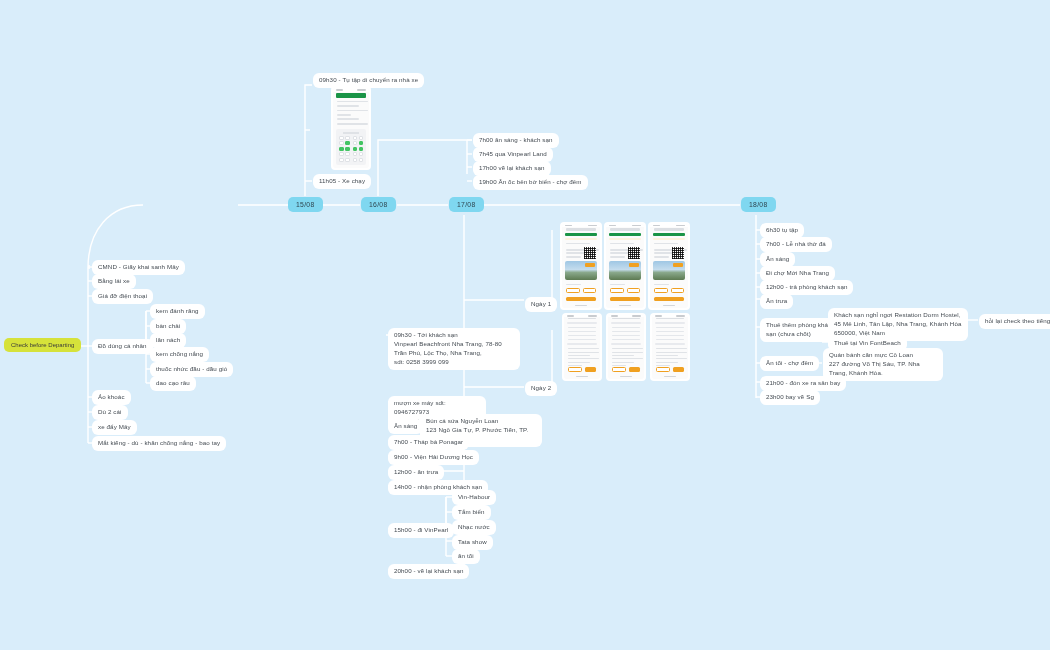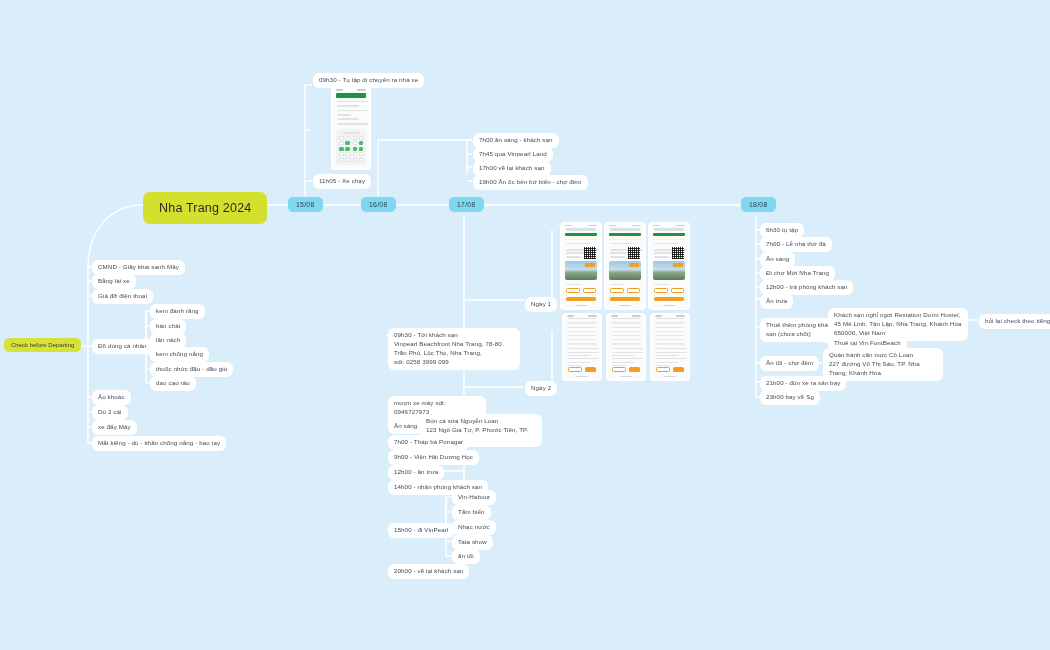--- a/index.html
+++ b/index.html
@@ -180,21 +180,20 @@
     <path d="M756 382 H760"></path>
     <path d="M756 397 H760"></path>
     <path d="M848 327 H822 V320"></path>
     <path d="M822 320 V342"></path>
     <path d="M822 320 H828"></path>
     <path d="M822 342 H828"></path>
     <path d="M968 320 H978"></path>
     <path d="M798 363 H822"></path>
   </svg>
 
-  <div class="root" style="left:143px; top:192px;">Nha Trang 2024</div>
 
   <div class="tag" style="left:4px; top:338px;">Check before Departing</div>
 
   <div class="date" style="left:288px; top:197px;">15/08</div>
   <div class="date" style="left:361px; top:197px;">16/08</div>
   <div class="date" style="left:449px; top:197px;">17/08</div>
   <div class="date" style="left:741px; top:197px;">18/08</div>
 
   <div class="node" style="left:92px; top:260px;">CMND - Giấy khai sanh Mây</div>
   <div class="node" style="left:92px; top:274px;">Bằng lái xe</div>

